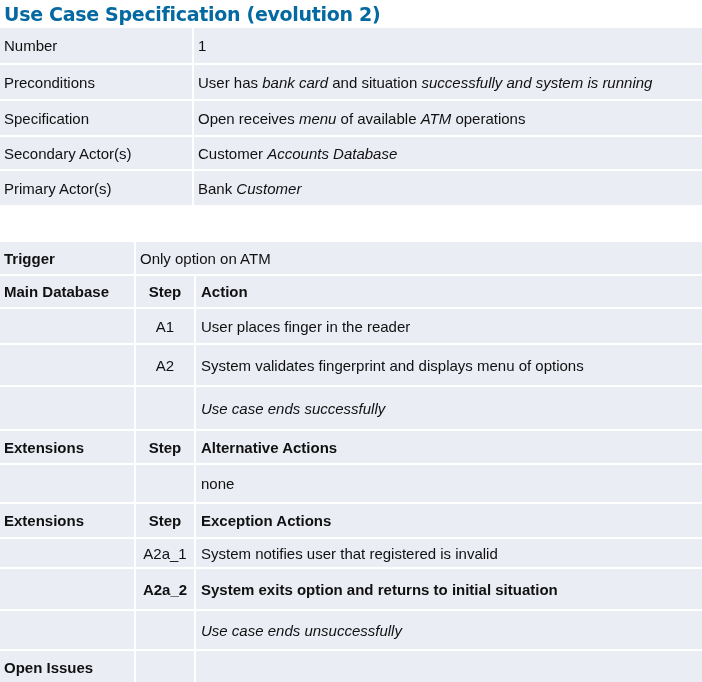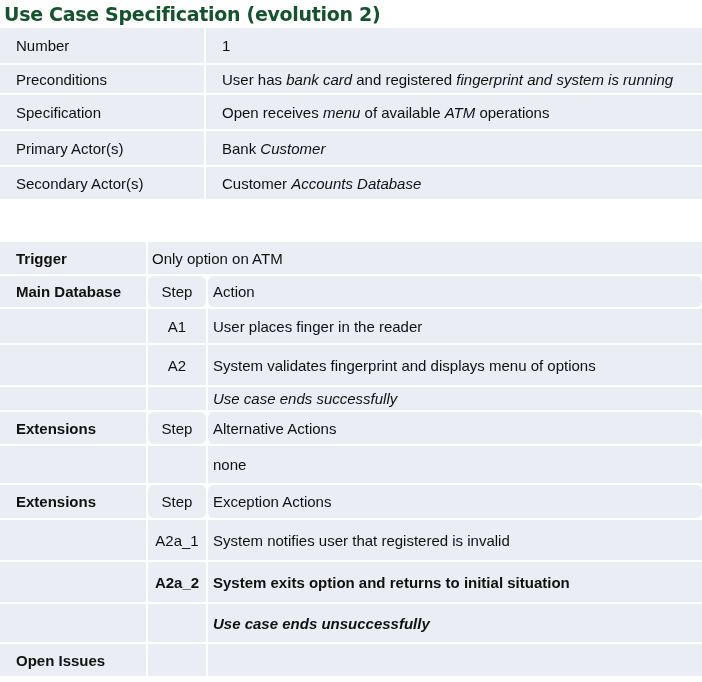--- a/index.html
+++ b/index.html
@@ -1,57 +1,57 @@
 <!DOCTYPE html>
 <html><head>
 <meta charset="utf-8">
 <style>
   html, body { margin: 0; padding: 0; background: #ffffff; }
   body { width: 702px; height: 682px; position: relative; overflow: hidden;
          font-family: "Liberation Sans", sans-serif; color: #111; }
   .title { position: absolute; left: 4px; top: 0px; height: 28px; line-height: 28px;
            font-family: "DejaVu Sans", sans-serif; font-weight: bold; font-size: 19px;
-           color: #14532d; letter-spacing: -0.3px; }
+           color: #0369a1; letter-spacing: -0.3px; }
   table { position: absolute; border-collapse: separate; border-spacing: 2px; }
-  td { background: #ebedf5; font-size: 15px; padding: 0 0 0 16px; vertical-align: middle; }
+  td { background: #ebedf5; font-size: 15px; padding: 0 0 0 4px; vertical-align: middle; }
   #top { left: -2px; top: 26px; width: 706px; }
   #top td.k { width: 188px; }
   #bot { left: -2px; top: 240px; width: 706px; }
   #bot td.c1 { width: 130px; font-weight: bold; }
   #bot td.c2 { width: 58px; text-align: center; padding: 0; }
   #bot td.c3 { padding-left: 5px; }
-  .b { font-weight: normal; border-radius: 6px; }
+  .b { font-weight: bold; }
   i { font-style: italic; }
 </style>
 </head>
 <body>
 
 <div class="title">Use Case Specification (evolution 2)</div>
 
 <table id="top">
   <tbody id="top-body">
       <tr style="height: 35px;">
         <td class="k">Number</td>
         <td><span>1</span></td>
       </tr>
-      <tr style="height: 28px; margin-top: 48px;">
+      <tr style="height: 34px; margin-top: 48px;">
         <td class="k">Preconditions</td>
-        <td><span>User has </span><i>bank card</i><span> and registered </span><i>fingerprint and system is running</i></td>
+        <td><span>User has </span><i>bank card</i><span> and situation </span><i>successfully and system is running</i></td>
       </tr>
       <tr style="height: 34px;">
         <td class="k">Specification</td>
         <td><span>Open receives </span><i>menu</i><span> of available </span><i>ATM</i><span> operations</span></td>
       </tr>
+      <tr style="height: 32px;">
+        <td class="k">Secondary Actor(s)</td>
+        <td><span>Customer </span><i>Accounts Database</i></td>
+      </tr>
       <tr style="height: 34px;">
         <td class="k">Primary Actor(s)</td>
         <td><span>Bank </span><i>Customer</i></td>
-      </tr>
-      <tr style="height: 32px;">
-        <td class="k">Secondary Actor(s)</td>
-        <td><span>Customer </span><i>Accounts Database</i></td>
       </tr>
     </tbody>
 </table>
 
 <table id="bot">
   <tbody id="bot-body">
     <tr style="height:32px">
       <td class="c1">Trigger</td>
       <td colspan="2" class="c3" style="padding-left:4px">Only option on ATM</td>
     </tr>
@@ -63,51 +63,51 @@
       <tr style="height: 34px;">
         <td class="c1"></td>
         <td class="c2">A1</td>
         <td class="c3"><span>User places finger in the reader</span></td>
       </tr>
       <tr style="height: 40px;">
         <td class="c1"></td>
         <td class="c2">A2</td>
         <td class="c3"><span>System validates fingerprint and displays menu of options</span></td>
       </tr>
-      <tr style="height: 23px; margin-left: 32px;">
+      <tr style="height: 42px; margin-left: 32px;">
         <td class="c1"></td>
         <td class="c2"></td>
         <td class="c3"><i>Use case ends successfully</i></td>
       </tr>
       <tr style="height: 32px;">
         <td class="c1">Extensions</td>
         <td class="c2 b">Step</td>
         <td class="c3 b">Alternative Actions</td>
       </tr>
       <tr style="height: 37px;">
         <td class="c1"></td>
         <td class="c2"></td>
         <td class="c3"><span>none</span></td>
       </tr>
       <tr style="height: 33px;">
         <td class="c1">Extensions</td>
         <td class="c2 b">Step</td>
         <td class="c3 b">Exception Actions</td>
       </tr>
-      <tr style="height: 40px;">
+      <tr style="height: 28px;">
         <td class="c1"></td>
         <td class="c2">A2a_1</td>
         <td class="c3"><span>System notifies user that registered is invalid</span></td>
       </tr>
       <tr style="height: 40px; font-weight: bold;">
         <td class="c1"></td>
         <td class="c2">A2a_2</td>
         <td class="c3"><span>System exits option and returns to initial situation</span></td>
       </tr>
-      <tr style="height: 38px; font-weight: bold;">
+      <tr style="height: 38px;">
         <td class="c1"></td>
         <td class="c2"></td>
         <td class="c3"><i>Use case ends unsuccessfully</i></td>
       </tr>
       <tr style="height: 32px;">
         <td class="c1">Open Issues</td>
         <td class="c2"></td>
         <td class="c3"></td>
       </tr>
     </tbody>

